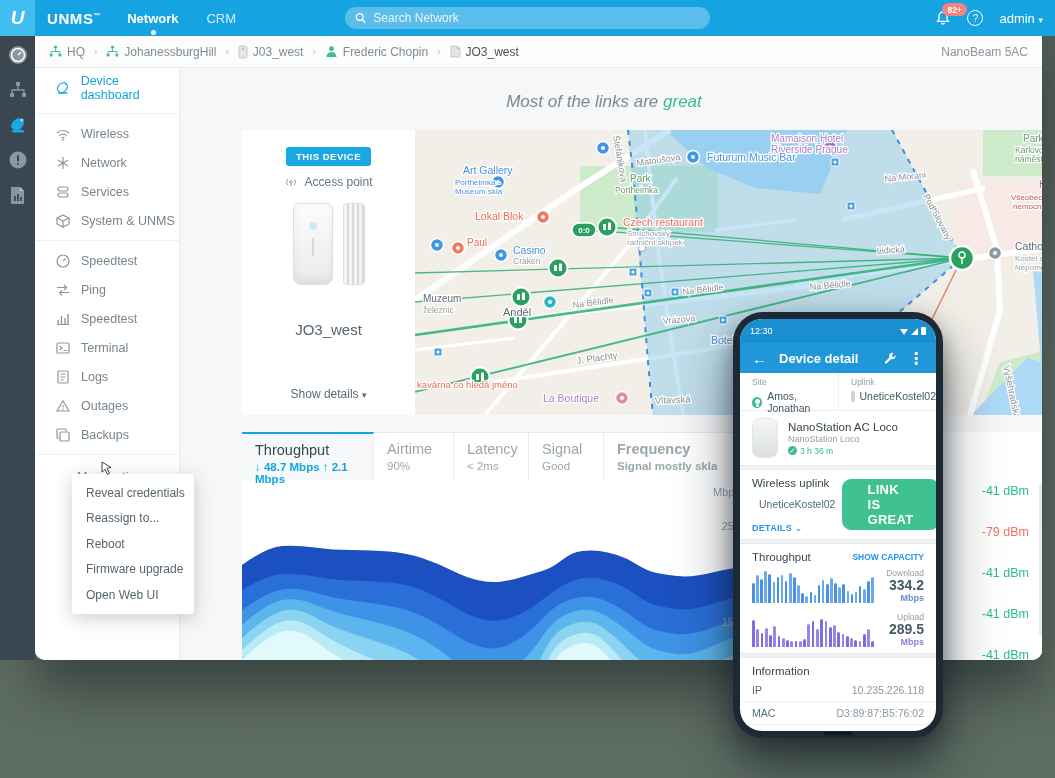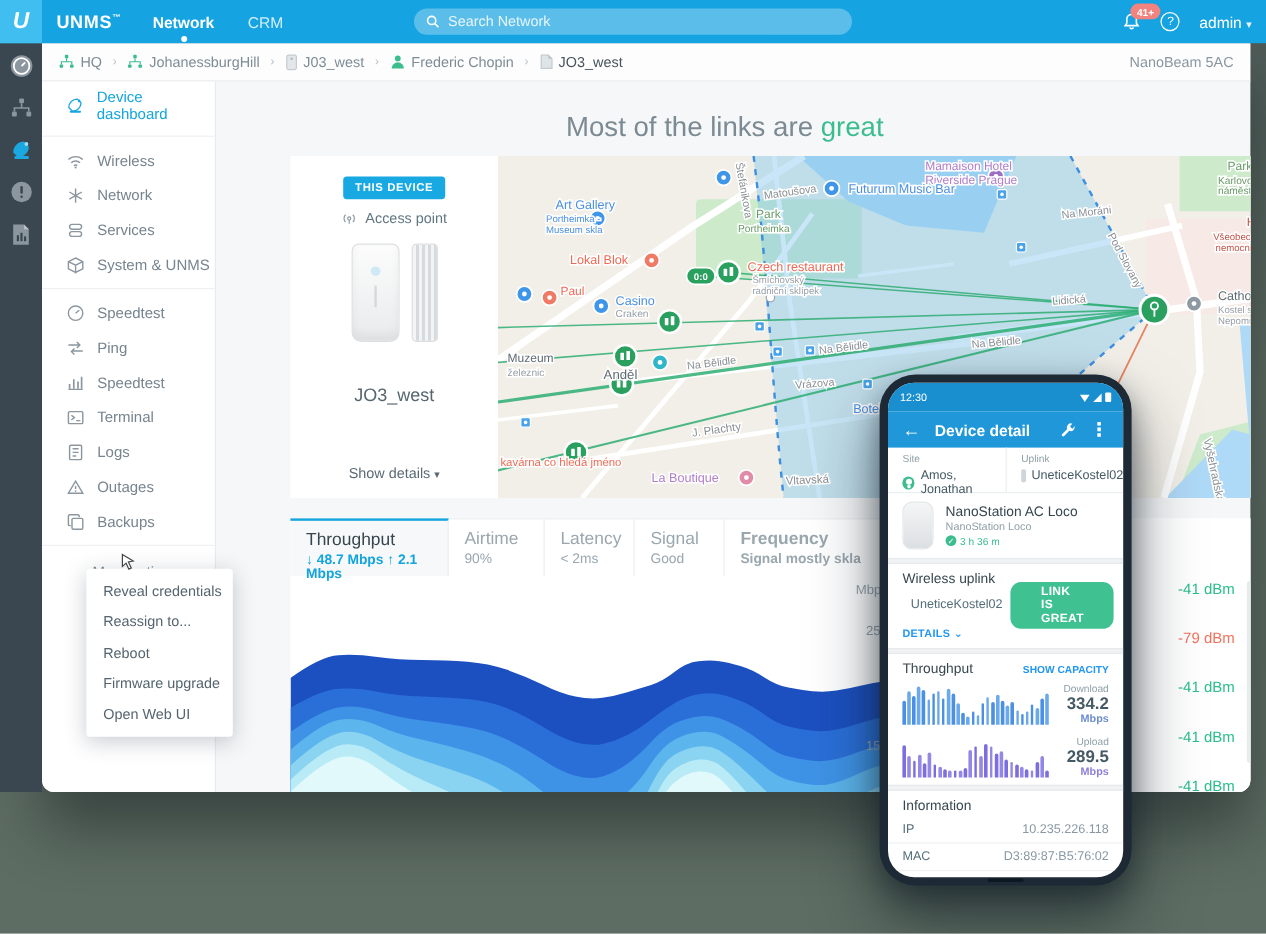--- a/index.html
+++ b/index.html
@@ -45,21 +45,21 @@
   .side-item.active { color:#14a5de; }
   .side-divider { border-top:1px solid #eef0f2; margin:5px 0; }
   .more-actions { padding:10px 0 0 42px; font-size:12.5px; color:#77858f; cursor:pointer; }
 
   .dropdown { position:absolute; left:72px; top:474px; width:122px; background:#fff; border-radius:3px; box-shadow:0 4px 18px rgba(40,55,70,.25); z-index:45; padding:6px 0; }
   .drop-item { height:25.5px; display:flex; align-items:center; padding-left:14px; font-size:12px; color:#55646e; cursor:pointer; }
   .cursor-pointer { position:absolute; left:100px; top:461px; z-index:46; }
 
   
   .main { position:absolute; left:145px; top:32px; width:862px; height:592px; }
-  .headline { position:absolute; left:0; top:24px; width:848px; text-align:center; font-size:23px; color:#7b8a93; }
+  .headline { position:absolute; left:0; top:24px; width:848px; text-align:center; font-size:17px; color:#7b8a93;font-style:italic; }
   .headline b { color:#3bbd8e; font-weight:normal; }
 
   .device-panel { position:absolute; left:62px; top:62px; width:173px; height:285px; background:#fff; }
   .this-device { display:inline-block; background:#18a8e2; color:#fff; font-size:9.5px; font-weight:bold; letter-spacing:.5px; padding:4px 10px; border-radius:3px; }
   .ap-line { margin-top:9px; font-size:12px; color:#607681; display:flex; align-items:center; justify-content:center; gap:6px; }
   .dev-imgs { margin-top:14px; display:flex; justify-content:center; gap:10px; align-items:flex-start; }
   .dev-front { width:40px; height:82px; background:linear-gradient(180deg,#fcfcfc,#e9ebec); border:1px solid #dcdfe1; border-radius:6px 6px 8px 8px; position:relative; box-shadow:inset 0 -6px 8px rgba(0,0,0,.05); }
   .dev-front::before { content:""; position:absolute; left:50%; top:18px; width:8px; height:8px; margin-left:-4px; border-radius:50%; background:#cfe9f5; }
   .dev-front::after { content:""; position:absolute; left:50%; top:34px; width:2px; height:18px; margin-left:-1px; background:#d5d9db; }
   .dev-side { width:22px; height:82px; border-radius:4px; background:repeating-linear-gradient(90deg,#f3f4f5 0 3px,#d7dadc 3px 5px); border:1px solid #dcdfe1; }
@@ -107,21 +107,21 @@
   .p-device { height:54px; display:flex; align-items:center; padding:0 12px; gap:10px; }
   .p-devimg { width:26px; height:40px; background:linear-gradient(180deg,#f4f5f6,#dcdfe2); border-radius:8px; border:1px solid #e3e6e8; }
   .p-dname { font-size:11.5px; color:#37474f; }
   .p-dmodel { font-size:9px; color:#90a0a8; margin-top:1px; }
   .p-duptime { font-size:8.5px; color:#3bbd8e; margin-top:2px; display:flex; align-items:center; gap:3px; }
   .chk { display:inline-flex; width:9px; height:9px; border-radius:50%; background:#3bbd8e; color:#fff; font-size:7px; align-items:center; justify-content:center; }
   .p-band { height:5px; background:#f0f2f4; border-top:1px solid #e7eaec; border-bottom:1px solid #e7eaec; }
   .p-h { font-size:11.5px; color:#37474f; padding:7px 12px 2px; font-weight:bold; }
   .p-h.norm { font-weight:normal; color:#37474f; }
   .p-uplink-row { height:26px; display:flex; align-items:center; padding:0 12px; gap:7px; }
-  .link-pill { margin-left:auto; background:#3fc192; color:#fff; font-size:10px; font-weight:bold; padding:3px 25px; border-radius:9px; letter-spacing:.3px; }
+  .link-pill { margin-left:auto; background:#3fc192; color:#fff; font-size:13px; font-weight:bold; padding:3px 25px; border-radius:9px; letter-spacing:.3px; }
   .p-details { padding:6px 12px; font-size:9px; font-weight:bold; color:#2196f3; letter-spacing:.3px; }
   .p-tp-head { display:flex; align-items:center; padding:7px 12px 2px; }
   .p-tp-head .cap { margin-left:auto; font-size:8.5px; font-weight:bold; color:#2196f3; }
   .p-chart-row { height:44px; display:flex; align-items:flex-end; padding:2px 12px 6px; }
   .bars { display:flex; align-items:flex-end; gap:1.5px; height:32px; width:122px; }
   .bars i { width:3px; border-radius:1.5px 1.5px 0 0; display:block; }
   .tp-right { margin-left:auto; text-align:right; }
   .tp-right .l { font-size:8.5px; color:#90a0a8; }
   .tp-right .v { font-size:14px; font-weight:bold; color:#455a64; line-height:15px; }
   .tp-right .u { font-size:9px; font-weight:bold; }
@@ -148,21 +148,21 @@
         <line x1="7.8" y1="7.8" x2="11" y2="11" stroke="#fff" stroke-width="1.4"></line>
       </svg>
     <input placeholder="Search Network" style="">
   </div>
   <div class="top-right">
     <div class="bell-wrap">
       <svg class="icon" width="16" height="16" viewBox="0 0 24 24">
           <path d="M12 3a6 6 0 0 0-6 6v5l-2 3h16l-2-3V9a6 6 0 0 0-6-6z" fill="none" stroke="#fff" stroke-width="2"></path>
           <path d="M10 19a2 2 0 0 0 4 0" fill="none" stroke="#fff" stroke-width="2"></path>
         </svg>
-      <span class="badge99">41+</span>
+      <span class="badge99">82+</span>
     </div>
     <div class="help-circle">?</div>
     <div class="admin"><span>admin</span> <span class="car">▾</span></div>
   </div>
 </div>
 
 <div class="rail">
   <div class="ric">
       <svg width="22" height="22" viewBox="0 0 22 22">
         <circle cx="11" cy="11" r="9" fill="#8b969e"></circle>

